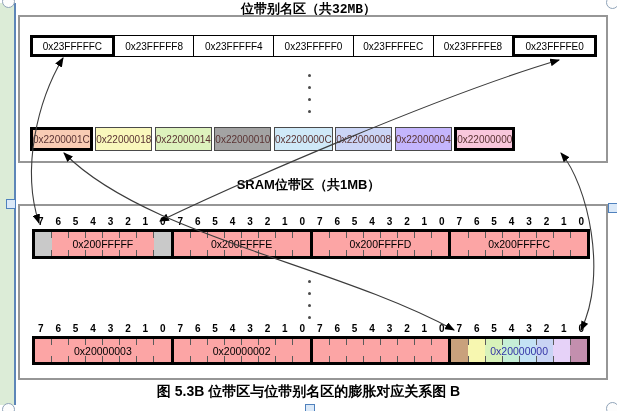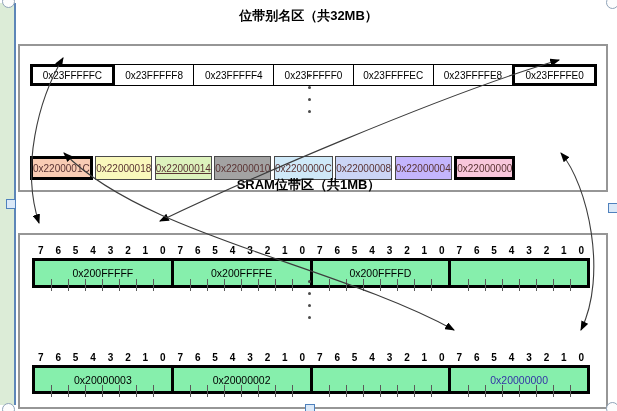--- a/index.html
+++ b/index.html
@@ -9,26 +9,26 @@
   }
   
   .green-strip{position:absolute;left:0;top:3px;width:14px;height:402px;background:#dcecd7;}
   .blue-line{position:absolute;left:14px;top:3px;width:2px;height:402px;background:#5d86b8;}
   .corner-circle{position:absolute;width:11px;height:11px;border-radius:50%;
     border:1.5px solid #8fa3b8;background:#fdfdfd;z-index:7;}
   .handle{position:absolute;width:8px;height:8px;background:#dbe9f8;border:1.5px solid #4f81bd;z-index:7;}
   
   .title{position:absolute;left:0;width:617px;text-align:center;font-weight:bold;
     font-size:13px;color:#000;}
-  .top-title{top:7px;}
+  .top-title{top:0px;font-family:Liberation Mono, monospace;}
   .sram-title{top:176px;}
   .caption{position:absolute;top:383px;left:0;width:617px;text-align:center;
     font-weight:bold;font-size:14px;color:#000;}
   
-  .box{position:absolute;left:18px;width:590px;border:2px solid #969696;background:transparent;box-sizing:border-box;margin-top:29px;}
+  .box{position:absolute;left:18px;width:590px;border:2px solid #969696;background:transparent;box-sizing:border-box;}
   .top-box{top:15px;height:148px;}
   .sram-box{top:204px;height:176px;}
   
   .row{position:absolute;display:flex;}
   .word-row{left:10px;top:18px;width:567px;height:22px;}
   .wcell{flex:1;border:1px solid #000;margin-left:-1px;background:#fff;display:flex;
     align-items:center;justify-content:center;font-size:10px;color:#000;white-space:nowrap;}
   .wcell:first-child{margin-left:0;}
   .wcell.hl{border:3px solid #000;z-index:2;}
   
@@ -42,22 +42,22 @@
   .dots-top{left:308px;top:74px;}
   .dots-mid{left:308px;top:280px;}
   .dot{width:3px;height:3px;border-radius:50%;background:#4a4a4a;margin-bottom:9px;}
   
   .bitnums{position:absolute;left:12px;width:558px;height:13px;display:flex;}
   .nums-r1{top:9px;}  .nums-r2{top:116px;}
   .bitgroup{flex:1;display:flex;}
   .bitnum{flex:1;text-align:center;font-size:10px;font-weight:bold;color:#000;line-height:13px;}
   .bytes{position:absolute;left:12px;width:558px;display:flex;}
   .bytes-r1{top:23px;height:30px;}  .bytes-r2{top:130px;height:29px;}
-  .byte{flex:1;border:3px solid #000;margin-left:-3px;background:#86efac;display:flex;
-    position:relative;box-sizing:border-box;align-items:flex-end;}
+  .byte{flex:1;border:3px solid #000;margin-left:-3px;background:#fca5a5;display:flex;
+    position:relative;box-sizing:border-box;}
   .byte:first-child{margin-left:0;}
   .bit{flex:1;position:relative;}
   .bit.gray{background:#c9c9c9;}
   .bit.tick::before{content:'';position:absolute;left:-0.5px;top:0;width:1px;height:6px;background:#5a5a5a;}
   .bit.tick::after{content:'';position:absolute;left:-0.5px;bottom:0;width:1px;height:6px;background:#5a5a5a;}
   .byte-label{position:absolute;inset:0;display:flex;align-items:center;justify-content:center;
     font-size:10.5px;color:#000;z-index:2;pointer-events:none;white-space:nowrap;}
   
   .arrows{position:absolute;left:0;top:0;z-index:5;pointer-events:none;}
 </style>
@@ -83,21 +83,21 @@
         <div class="wcell">0x23FFFFF8</div>
         <div class="wcell">0x23FFFFF4</div>
         <div class="wcell">0x23FFFFF0</div>
         <div class="wcell">0x23FFFFEC</div>
         <div class="wcell">0x23FFFFE8</div>
         <div class="wcell hl">0x23FFFFE0</div>
       </div>
     <div class="row colored-row" id="colored-row">
         <div class="ccell hl" style="background: rgb(249, 204, 180);">0x2200001C</div>
         <div class="ccell" style="background: rgb(249, 248, 188);">0x22000018</div>
-        <div class="ccell" style="background: rgb(221, 242, 189); text-decoration: underline;">0x22000014</div>
+        <div class="ccell" style="background: rgb(221, 242, 189);">0x22000014</div>
         <div class="ccell" style="background: #a3a3a3;">0x22000010</div>
         <div class="ccell" style="background: rgb(207, 233, 248);">0x2200000C</div>
         <div class="ccell" style="background: rgb(203, 213, 246);">0x22000008</div>
         <div class="ccell" style="background: #c4b5fd;">0x22000004</div>
         <div class="ccell hl" style="background: rgb(249, 199, 220);">0x22000000</div>
       </div>
   </div>
   <div class="dots dots-top" id="dots-top">
       <div class="dot"></div>
       <div class="dot"></div>
@@ -185,20 +185,21 @@
         </div>
         <div class="byte">
           <div class="bit"></div>
           <div class="bit tick"></div>
           <div class="bit tick"></div>
           <div class="bit tick"></div>
           <div class="bit tick"></div>
           <div class="bit tick"></div>
           <div class="bit tick"></div>
           <div class="bit tick"></div>
+          <div class="byte-label">0x200FFFFC</div>
         </div>
       </div>
     <div class="bitnums nums-r2" id="nums-r2">
         <div class="bitgroup">
           <span class="bitnum">7</span>
           <span class="bitnum">6</span>
           <span class="bitnum">5</span>
           <span class="bitnum">4</span>
           <span class="bitnum">3</span>
           <span class="bitnum">2</span>
@@ -282,20 +283,21 @@
         </div>
       </div>
   </div>
   <div class="dots dots-mid" id="dots-mid">
       <div class="dot"></div>
       <div class="dot"></div>
       <div class="dot"></div>
       <div class="dot"></div>
     </div>
 
+  <div class="caption">图 5.3B  位带区与位带别名区的膨胀对应关系图 B</div>
 
   <svg class="arrows" width="617" height="411" viewBox="0 0 617 411">
     <defs>
       <marker id="ah" markerWidth="9" markerHeight="7" refX="8" refY="3.5" orient="auto-start-reverse">
         <path d="M0,0 L9,3.5 L0,7 z" fill="#000"></path>
       </marker>
     </defs>
     <path d="M63,58 C38,100 21,168 39,223" fill="none" stroke="#3c3c3c" stroke-width="1.1" marker-start="url(#ah)" marker-end="url(#ah)"></path>
     <path d="M559,60 C440,95 235,185 160,221" fill="none" stroke="#3c3c3c" stroke-width="1.1" marker-start="url(#ah)" marker-end="url(#ah)"></path>
     <path d="M64,153 C145,235 335,265 454,330" fill="none" stroke="#3c3c3c" stroke-width="1.1" marker-start="url(#ah)" marker-end="url(#ah)"></path>

